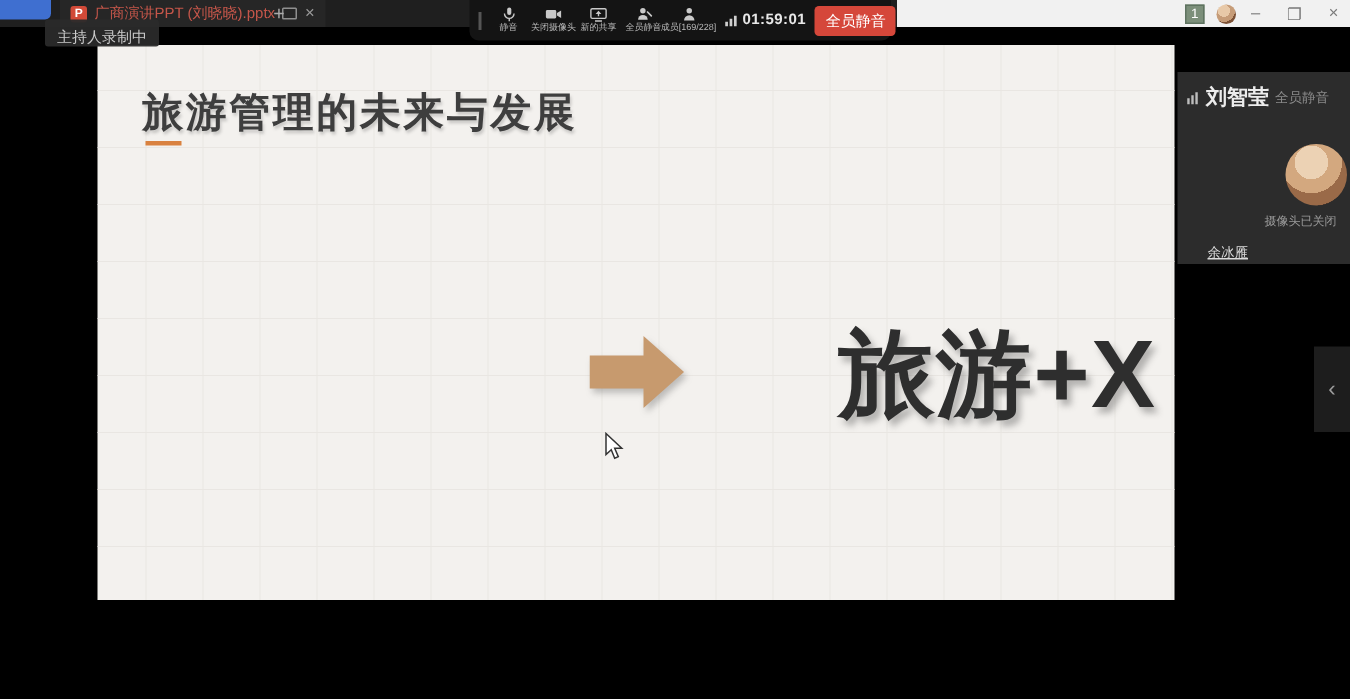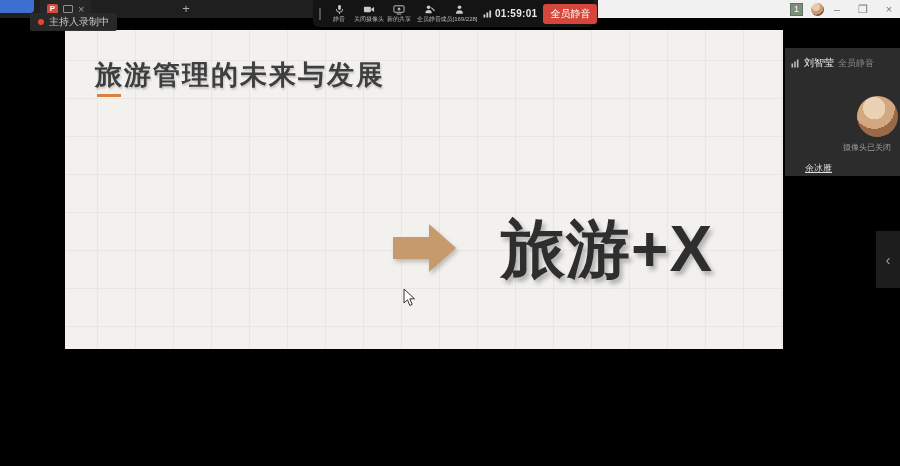--- a/index.html
+++ b/index.html
@@ -30,58 +30,59 @@
   .drag-handle { width:5px; height:12px; border-left:1px solid #555; border-right:1px solid #555; }
   .mitem { display:flex; flex-direction:column; align-items:center; justify-content:center; gap:1px; min-width:24px; }
   .mitem svg { display:block; }
   .mlabel { color:#b9b9b9; font-size:6px; white-space:nowrap; line-height:1.1; }
   .mdivider { width:1px; height:13px; background:#3a3a3a; }
   .timer-wrap { display:flex; align-items:center; gap:3px; }
   .timer { color:#e8e8e8; font-size:10px; font-weight:bold; letter-spacing:.3px; }
   .end-share { background:#d5473a; color:#fff; font-size:10px; padding:3px 7px; border-radius:3px; white-space:nowrap; }
 
   
-  .rec-badge { position:absolute; left:30px; top:13px; height:18px; background:rgba(42,42,42,.95); border-radius:2px; display:flex; align-items:center; gap:5px; padding:0 8px; z-index:7; }
+  .rec-badge { position:absolute; left:30px; top:13px; height:18px; background:rgba(42,42,42,.95); border-radius:2px; display:flex; align-items:center; gap:5px; padding:0 8px; z-index:7;flex-direction:column; }
   .rec-dot { width:6px; height:6px; border-radius:50%; background:#e8442e; }
   .rec-label { color:#c9c9c9; font-size:10px; white-space:nowrap; }
 
   
-  .slide { position:absolute; left:65px; top:30px; width:718px; height:319px;
+  .slide { position:absolute; left:65px; top:30px; width:718px; height:370px;
     background-color:#f3f1ee;
     background-image:linear-gradient(#e9e6e2 1px, transparent 1px), linear-gradient(90deg, #e9e6e2 1px, transparent 1px);
     background-size:38px 38px; background-position:-6px -8px; }
   .slide-title { position:absolute; left:30px; top:27px; font-size:27px; font-weight:bold; color:#3e3e3e; letter-spacing:2px; text-shadow:1px 2px 2px rgba(80,80,80,.25); white-space:nowrap; }
   .title-underline { position:absolute; left:32px; top:64px; width:24px; height:3px; background:#d9813f; }
   .big-left { position:absolute; left:58px; top:150px; width:324px; text-align:center; font-size:54px; line-height:1.12; font-weight:bold; color:#353535; text-shadow:3px 4px 4px rgba(60,60,60,.35); }
   .arrow-wrap { position:absolute; left:328px; top:192px; width:64px; height:52px; filter:drop-shadow(2px 3px 2px rgba(90,90,90,.35)); }
-  .big-right { position:absolute; left:436px; top:176px; width:270px; text-align:left; font-size:64px; font-weight:bold; color:#2e2e2e; letter-spacing:1px; text-shadow:3px 4px 4px rgba(60,60,60,.35); white-space:nowrap; }
+  .big-right { position:absolute; left:436px; top:176px; width:270px; text-align:right; font-size:64px; font-weight:bold; color:#2e2e2e; letter-spacing:1px; text-shadow:3px 4px 4px rgba(60,60,60,.35); white-space:nowrap; }
   .cursor { position:absolute; left:338px; top:258px; }
 
   
   .video-tile { position:absolute; left:785px; top:48px; width:115px; height:128px; background:#2c2c2c; }
   .tile-header { position:absolute; left:6px; top:8px; display:flex; align-items:center; gap:4px; }
-  .speaker-name { color:#ececec; font-size:10px; font-weight:normal; white-space:nowrap; }
+  .speaker-name { color:#ececec; font-size:14px; font-weight:bold; white-space:nowrap; }
   .speaker-status { color:#8a8a8a; font-size:9px; white-space:nowrap; }
   .tile-avatar { position:absolute; left:72px; top:48px; width:41px; height:41px; border-radius:50%;
     background:radial-gradient(circle at 42% 30%, #ecd2b4 0 30%, #d3a87f 30% 55%, #9a6a48 55% 78%, #5e3c28 78% 100%); }
   .camoff-label { position:absolute; left:58px; top:94px; color:#9a9a9a; font-size:8px; white-space:nowrap;font-family:Liberation Serif, serif; }
   .tile-name { position:absolute; left:20px; top:114px; color:#dcdcdc; font-size:9px; white-space:nowrap;text-decoration:underline; }
 
   .collapse-tab { position:absolute; left:876px; top:231px; width:24px; height:57px; background:#1d1d1d; display:flex; align-items:center; justify-content:center; }
   .collapse-glyph { color:#9d9d9d; font-size:15px; line-height:1; }
 </style>
 </head>
 <body>
 
 <div id="stage">
 
   <div class="tabbar">
     <div class="blue-frag"></div>
     <div class="file-tab">
       <span class="ppt-icon">P</span>
+      <span class="tab-title">广商演讲PPT (刘晓晓).pptx</span>
       <span class="tab-mini-icon"></span>
       <span class="tab-close">×</span>
     </div>
     <div class="new-tab">+</div>
   </div>
 
   <div class="titlebar-right">
     <div class="tbr-group">
       <span class="notice-badge">1</span>
       <span class="mini-avatar"></span>

